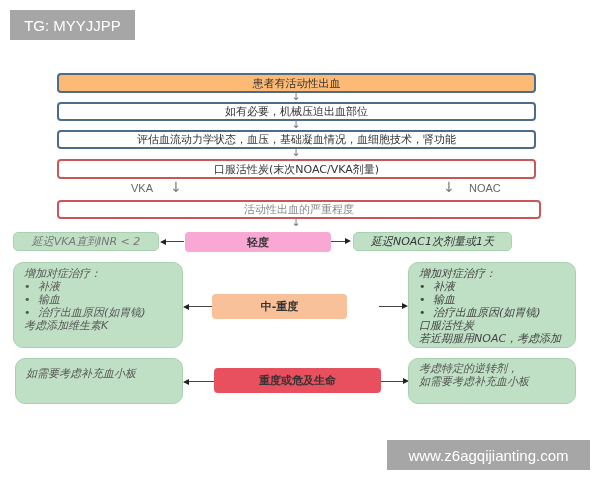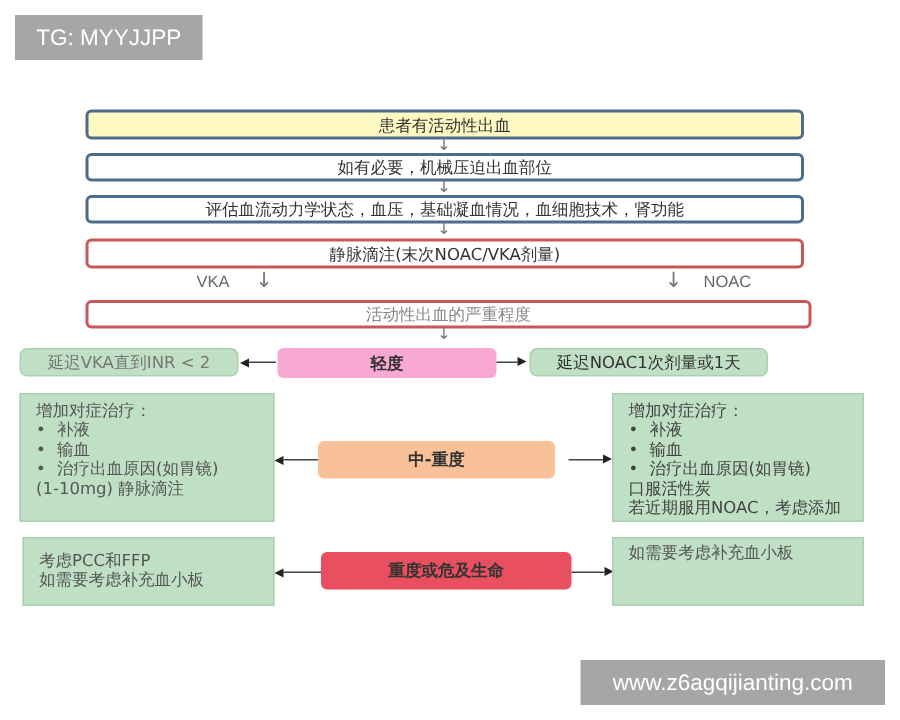--- a/index.html
+++ b/index.html
@@ -1,26 +1,26 @@
 <!DOCTYPE html>
 <html><head>
 <meta charset="utf-8">
 <style>
   html,body{margin:0;padding:0;}
   body{width:600px;height:480px;position:relative;background:#ffffff;overflow:hidden;font-family:"DejaVu Sans","Liberation Sans",sans-serif;color:#333;}
   .abs{position:absolute;box-sizing:border-box;}
   .tag{background:#a6a6a6;color:#fff;font-family:"Liberation Sans",sans-serif;font-size:15px;display:flex;align-items:center;justify-content:center;}
   .fbox{border-radius:4px;border:2px solid #4d6b8a;display:flex;align-items:center;justify-content:center;font-size:11px;color:#333;background:#fff;}
-  .fbox.green{background:#fef9c3;}
+  .fbox.green{background:#fdba74;}
   .fbox.red{border-color:#c9575a;}
   .fbox.faded{color:#888;}
   .lbl{font-size:11px;color:#666;font-family:"Liberation Sans",sans-serif;}
-  .side{background:#bfe0c4;border:1px solid #a9d1b0;border-radius:5px;font-size:11px;color:#555;}
+  .side{background:#bfe0c4;border:1px solid #a9d1b0;border-radius:5px;font-size:11px;color:#555;font-style:italic;}
   .side.ctr{display:flex;align-items:center;justify-content:center;}
-  .side.list{border-radius:0;padding:4px 10px;line-height:13px;}
+  .side.list{border-radius:10px;padding:4px 10px;line-height:13px;}
   .side .li{padding-left:14px;position:relative;}
   .side .li::before{content:"•";position:absolute;left:0;}
   .sev{border-radius:4px;display:flex;align-items:center;justify-content:center;font-size:11px;font-weight:bold;color:#333;}
   .hline{height:1px;background:#444;}
   .arrL,.arrR{width:0;height:0;border-top:3px solid transparent;border-bottom:3px solid transparent;}
   .arrL{border-right:6px solid #222;}
   .arrR{border-left:6px solid #222;}
   .arrD{font-size:11px;color:#777;line-height:10px;text-align:center;width:12px;}
 </style>
 </head>
@@ -28,21 +28,21 @@
 
 <div class="abs tag" style="left:10px;top:10px;width:125px;height:30px;">TG: MYYJJPP</div>
 <div class="abs tag" style="left:387px;top:440px;width:203px;height:30px;">www.z6agqijianting.com</div>
 
 <div class="abs fbox green" style="left:57px;top:73px;width:479px;height:20px;">患者有活动性出血</div>
 <div class="abs arrD" style="left:290px;top:92px;">↓</div>
 <div class="abs fbox" style="left:57px;top:102px;width:479px;height:19px;">如有必要，机械压迫出血部位</div>
 <div class="abs arrD" style="left:290px;top:120px;">↓</div>
 <div class="abs fbox" style="left:57px;top:130px;width:479px;height:19px;">评估血流动力学状态，血压，基础凝血情况，血细胞技术，肾功能</div>
 <div class="abs arrD" style="left:290px;top:148px;">↓</div>
-<div class="abs fbox red" style="left:57px;top:159px;width:479px;height:20px;">静脉滴注(末次NOAC/VKA剂量)</div>
+<div class="abs fbox red" style="left:57px;top:159px;width:479px;height:20px;">口服活性炭(末次NOAC/VKA剂量)</div>
 
 <div class="abs lbl" style="left:131px;top:182px;">VKA</div>
 <div class="abs arrD" style="left:170px;top:180px;font-size:14px;line-height:14px;">↓</div>
 <div class="abs arrD" style="left:443px;top:180px;font-size:14px;line-height:14px;">↓</div>
 <div class="abs lbl" style="left:469px;top:182px;">NOAC</div>
 
 <div class="abs fbox red faded" style="left:57px;top:200px;width:484px;height:19px;">活动性出血的严重程度</div>
 <div class="abs arrD" style="left:290px;top:218px;">↓</div>
 
 <div class="abs side ctr" style="left:13px;top:232px;width:146px;height:19px;color:#777;">延迟VKA直到INR &lt; 2</div>
@@ -51,40 +51,40 @@
 <div class="abs sev" style="left:185px;top:232px;width:146px;height:20px;background:#f9a8d4;">轻度</div>
 <div class="abs hline" style="left:331px;top:241px;width:14px;"></div>
 <div class="abs arrR" style="left:345px;top:238px;"></div>
 <div class="abs side ctr" style="left:353px;top:232px;width:159px;height:19px;color:#333;">延迟NOAC1次剂量或1天</div>
 
 <div class="abs side list" style="left:13px;top:262px;width:170px;height:86px;">
   <div>增加对症治疗：</div>
   <div class="li">补液</div>
   <div class="li">输血</div>
   <div class="li">治疗出血原因(如胃镜)</div>
-  <div>(1-10mg) 静脉滴注</div>
+  <div>考虑添加维生素K</div>
 </div>
 <div class="abs arrL" style="left:183px;top:304px;"></div>
 <div class="abs hline" style="left:189px;top:306px;width:23px;"></div>
-<div class="abs sev" style="left:212px;top:294px;width:158px;height:25px;background:#f8c199;">中-重度</div>
+<div class="abs sev" style="left:212px;top:294px;width:135px;height:25px;background:#f8c199;">中-重度</div>
 <div class="abs hline" style="left:379px;top:306px;width:23px;"></div>
 <div class="abs arrR" style="left:402px;top:303px;"></div>
 <div class="abs side list" style="left:408px;top:262px;width:168px;height:86px;color:#444;">
   <div>增加对症治疗：</div>
   <div class="li">补液</div>
   <div class="li">输血</div>
   <div class="li">治疗出血原因(如胃镜)</div>
   <div>口服活性炭</div>
   <div>若近期服用NOAC，考虑添加</div>
 </div>
 
 <div class="abs side list" style="left:15px;top:358px;width:168px;height:46px;padding-top:8px;">
-  <div>考虑PCC和FFP</div>
   <div>如需要考虑补充血小板</div>
 </div>
 <div class="abs arrL" style="left:183px;top:379px;"></div>
 <div class="abs hline" style="left:189px;top:381px;width:25px;"></div>
 <div class="abs sev" style="left:214px;top:368px;width:167px;height:25px;background:#e8505f;">重度或危及生命</div>
 <div class="abs hline" style="left:381px;top:381px;width:22px;"></div>
 <div class="abs arrR" style="left:403px;top:378px;"></div>
 <div class="abs side list" style="left:408px;top:358px;width:168px;height:46px;padding-top:3px;">
+  <div>考虑特定的逆转剂，</div>
   <div>如需要考虑补充血小板</div>
 </div>
 
 </body></html>

